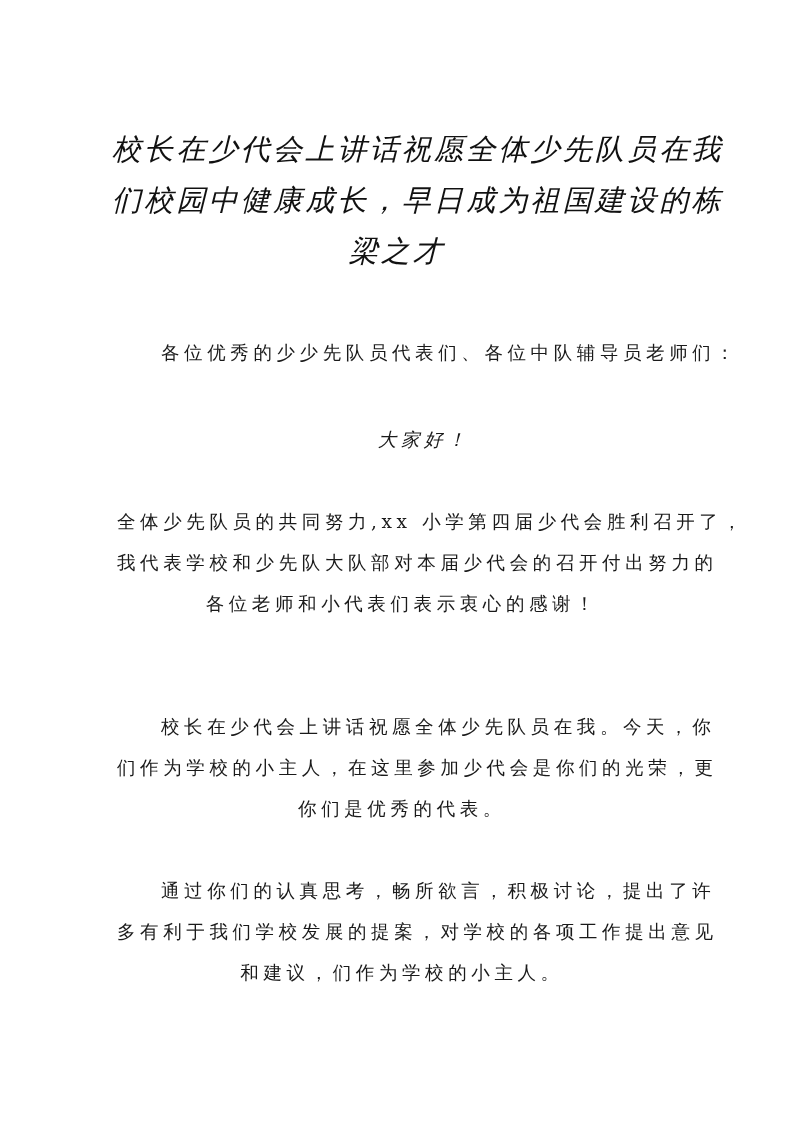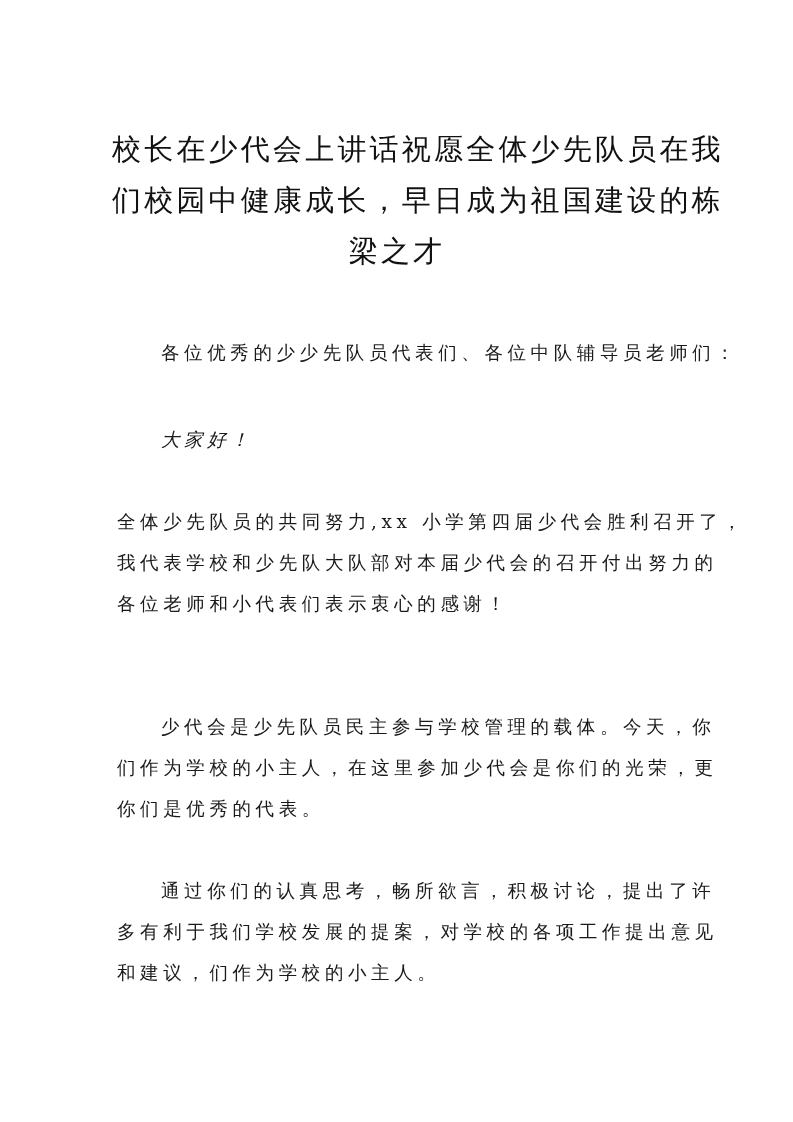--- a/index.html
+++ b/index.html
@@ -26,33 +26,34 @@
       left: 112px;
       top: 124px;
       width: 570px;
       text-align: center;
       font-size: 29px;
       line-height: 51px;
       letter-spacing: 3.2px;
       color: #111111;
       font-weight: normal;
       margin: 0;
+      font-style: italic;
     }
     .title .tline { display: block; white-space: nowrap; }
     .para {
       position: absolute;
       left: 117px;
       width: 570px;
       font-size: 18.5px;
       line-height: 41px;
       letter-spacing: 4.6px;
       color: #1a1a1a;
       margin: 0;
     }
-    .para .line { display: block; white-space: nowrap; }
+    .para .line { display: block; white-space: nowrap; text-align: center; }
     .para .indent { padding-left: 44px; }
     #p-salutation { top: 332px; }
     #p-greeting { top: 419px; font-style: italic; }
     #p-1 { top: 501px; }
     #p-2 { top: 706px; }
     #p-3 { top: 871px; font-family: Liberation Serif, serif; }
   </style>
 </head>
 <body>
 
@@ -72,21 +73,21 @@
     <span class="line indent">大家好！</span>
   </p>
 
   <p class="para" id="p-1">
     <span class="line">全体少先队员的共同努力,xx 小学第四届少代会胜利召开了，</span>
     <span class="line">我代表学校和少先队大队部对本届少代会的召开付出努力的</span>
     <span class="line">各位老师和小代表们表示衷心的感谢！</span>
   </p>
 
   <p class="para" id="p-2">
-    <span class="line indent">少代会是少先队员民主参与学校管理的载体。今天，你</span>
+    <span class="line indent">校长在少代会上讲话祝愿全体少先队员在我。今天，你</span>
     <span class="line">们作为学校的小主人，在这里参加少代会是你们的光荣，更</span>
     <span class="line">你们是优秀的代表。</span>
   </p>
 
   <p class="para" id="p-3">
     <span class="line indent">通过你们的认真思考，畅所欲言，积极讨论，提出了许</span>
     <span class="line">多有利于我们学校发展的提案，对学校的各项工作提出意见</span>
     <span class="line">和建议，们作为学校的小主人。</span>
   </p>
 

